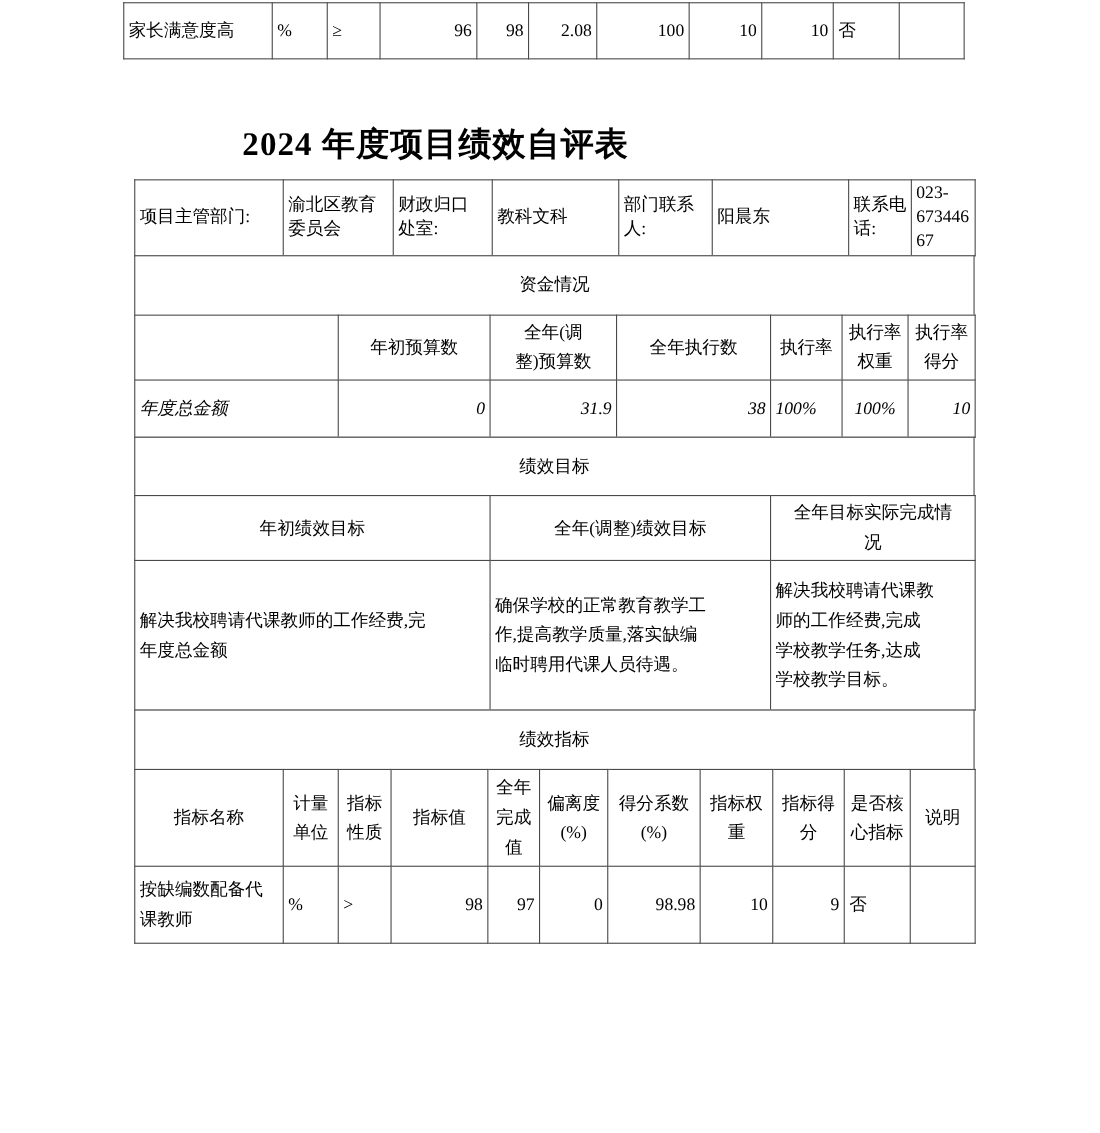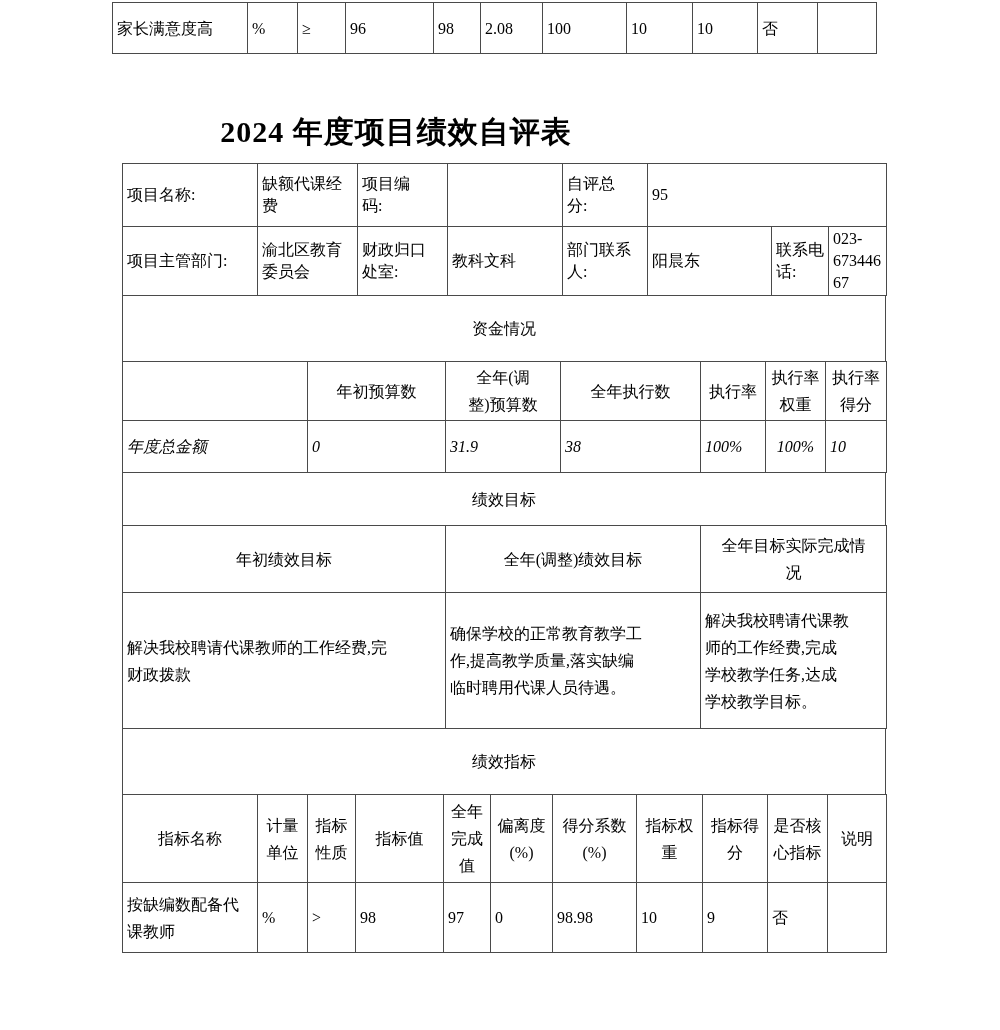--- a/index.html
+++ b/index.html
@@ -18,34 +18,34 @@
   td{
     border:1.5px solid var(--border);
     padding:2px 4px;
     vertical-align:middle;
     line-height:27px;
     white-space:pre-wrap;
     overflow:hidden;
     word-break:break-all;
   }
   .al{text-align:left;}
-  .ar{}
+  .ar{text-align:right;}
   .ac{text-align:center;}
   #tableA{position:absolute;top:2px;left:112px;}
   #docTitle{
     position:absolute;top:112px;left:0;width:792px;text-align:center;
     font-size:30px;line-height:40px;font-weight:bold;letter-spacing:1px;
   }
   #tableB{position:absolute;top:163px;left:122px;width:764px;}
   #tableB table{margin-top:-1.5px;}
   #tableB table:first-child{margin-top:0;}
   .t-info td{line-height:22px;padding:1px 4px;}
   
   .h51{height:51px;} .h63{height:63px;} .h56{height:56px;margin-left:32px;} .h52{height:52px;font-style:italic;}
-  .h54{height:54px;} .h55{height:67px;} .h136{height:136px;} .h88{height:88px;}
+  .h54{height:54px;} .h55{height:55px;} .h136{height:136px;} .h88{height:88px;}
   .h70{height:70px;}
   .section-cell{text-align:center;}
 </style>
 </head>
 <body>
 
 <div class="page">
 
   <table id="tableA">
     <colgroup>
@@ -87,31 +87,20 @@
         <col style="width:135px">
           <col style="width:100px">
           <col style="width:90px">
         <col style="width:115px">
           <col style="width:85px">
           <col style="width:124px">
         <col style="width:57px">
           <col style="width:58px">
       </colgroup>
       <tbody>
-          <tr class="h63">
-        <td class="al">项目名称:</td>
-        <td class="al">缺额代课经
-费</td>
-        <td class="al">项目编
-码:</td>
-        <td class="al"></td>
-        <td class="al">自评总
-分:</td>
-        <td class="al" colspan="3">95</td>
-      </tr>
       <tr class="h63">
         <td class="al">项目主管部门:</td>
         <td class="al">渝北区教育
 委员会</td>
         <td class="al">财政归口
 处室:</td>
         <td class="al">教科文科</td>
         <td class="al">部门联系
 人:</td>
         <td class="al">阳晨东</td>
@@ -183,21 +172,21 @@
       </colgroup>
       <tbody>
           <tr class="h55">
         <td class="ac">年初绩效目标</td>
         <td class="ac">全年(调整)绩效目标</td>
         <td class="ac">全年目标实际完成情
 况</td>
       </tr>
       <tr class="h136">
         <td class="al">解决我校聘请代课教师的工作经费,完
-财政拨款</td>
+年度总金额</td>
         <td class="al">确保学校的正常教育教学工
 作,提高教学质量,落实缺编
 临时聘用代课人员待遇。</td>
         <td class="al">解决我校聘请代课教
 师的工作经费,完成
 学校教学任务,达成
 学校教学目标。</td>
       </tr>
     </tbody>
       </table>

